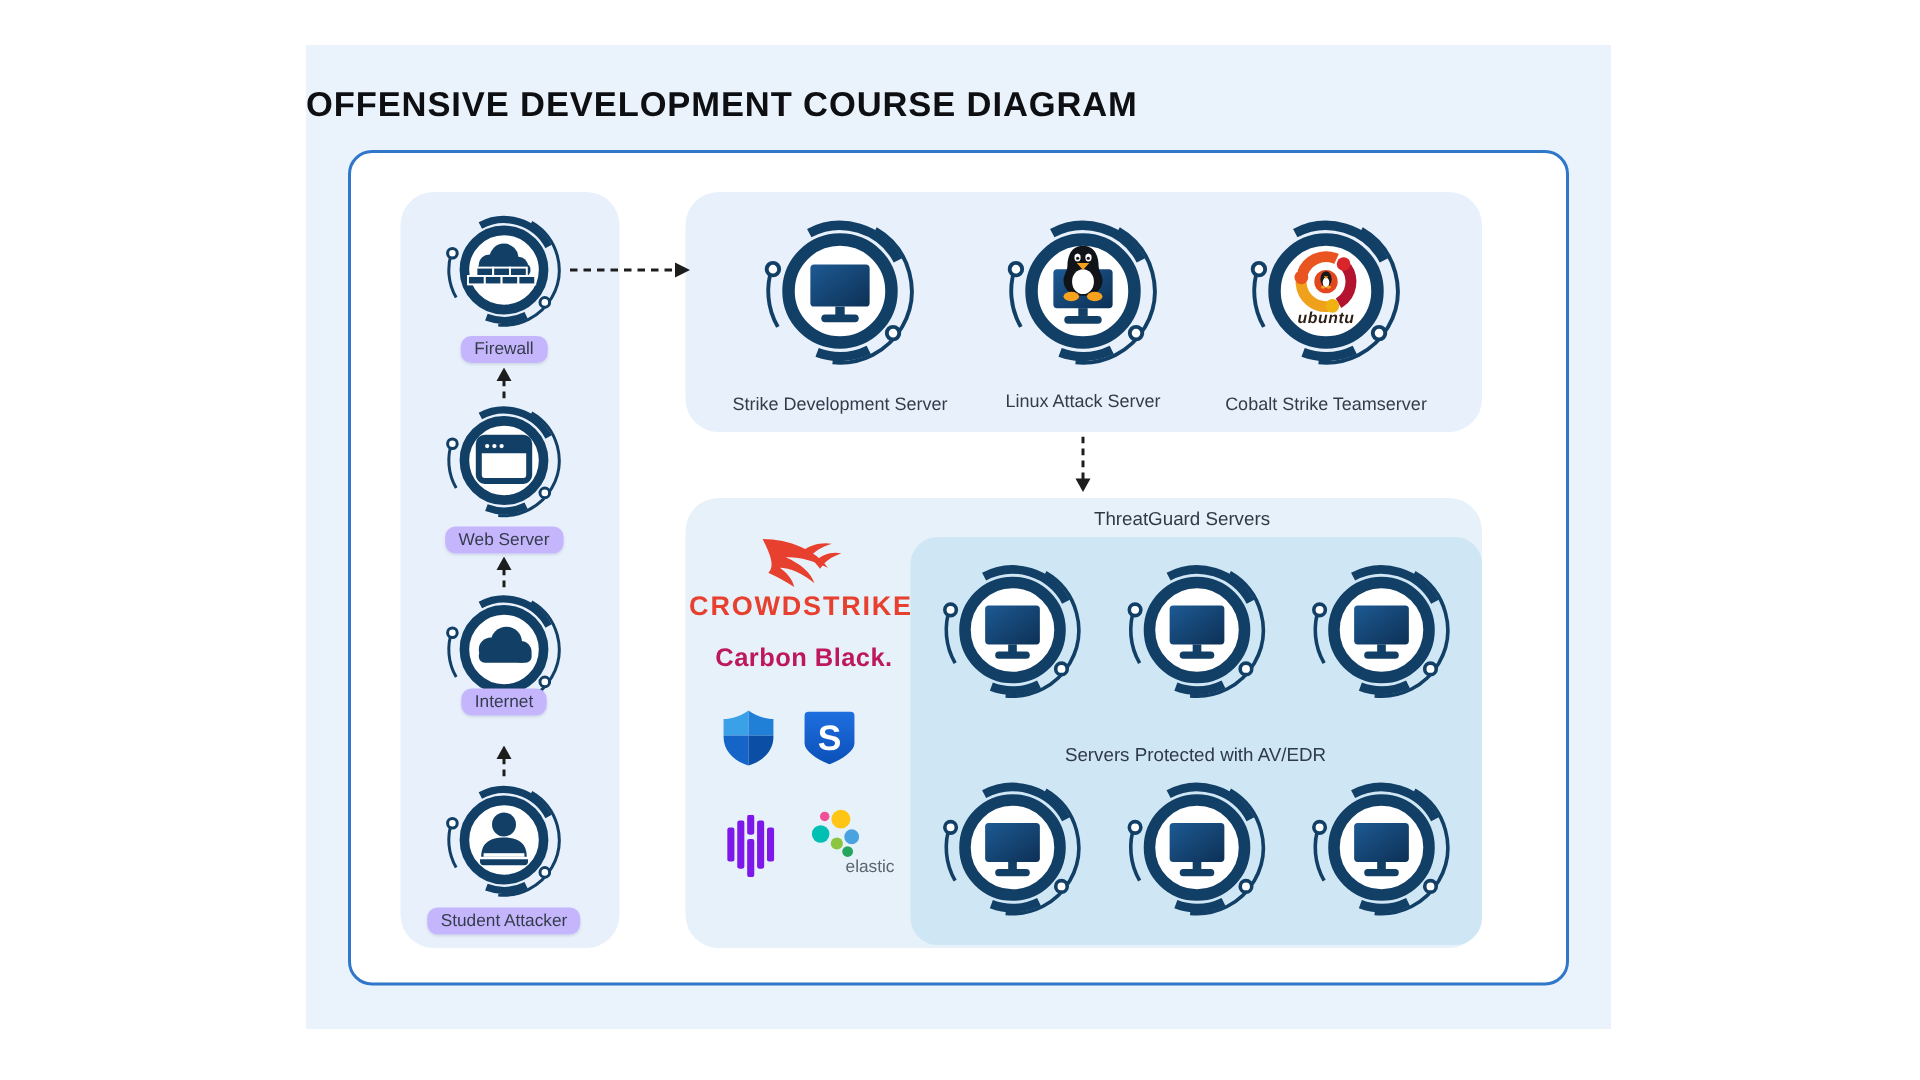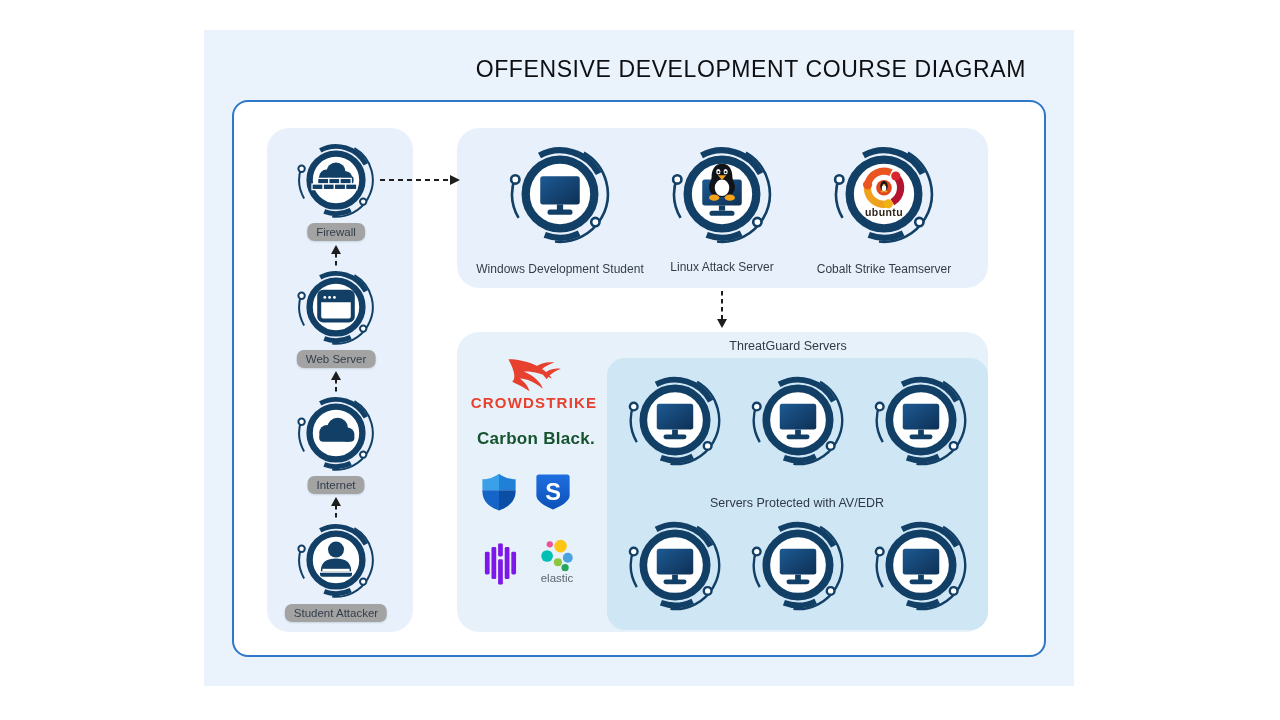--- a/index.html
+++ b/index.html
@@ -3,56 +3,56 @@
 <meta charset="utf-8">
 <style>
   html,body{margin:0;padding:0;}
   body{
     width:1280px;height:720px;position:relative;overflow:hidden;
     background:#ffffff;font-family:"Liberation Sans",sans-serif;
   }
   .abs{position:absolute;}
   #canvas{left:204px;top:30px;width:870px;height:656px;background:#eaf2fb;}
   #page-title{
-    left:204px;top:56px;width:822px;text-align:right;
-    font-size:23px;font-weight:normal;letter-spacing:.6px;color:#0d0f12;
+    left:204px;top:56px;width:822px;text-align:left;
+    font-size:23px;font-weight:bold;letter-spacing:.6px;color:#0d0f12;
   }
   #frame{
     left:232px;top:100px;width:810px;height:553px;background:#ffffff;
     border:2px solid #2e77c9;border-radius:16px;
   }
   .panel{background:#e8f1fb;border-radius:22px;}
   #left-panel{left:267px;top:128px;width:146px;height:504px;}
   #top-panel{left:457px;top:128px;width:531px;height:160px;}
   #bottom-panel{left:457px;top:332px;width:531px;height:300px;background:#e7f1fa;}
   #inner-panel{left:607px;top:358px;width:381px;height:272px;background:#cfe6f5;border-radius:18px;}
   .node-label{
     position:absolute;transform:translateX(-50%);white-space:nowrap;
     font-size:12px;color:#333d4a;
   }
   .badge{
-    background:#a3a3a3;border-radius:7px;padding:3px 9px;font-size:11.5px;
+    background:#c4b5fd;border-radius:7px;padding:3px 9px;font-size:11.5px;
     box-shadow:0 1px 2px rgba(25,55,90,.15);
     text-align:right;
   }
   .tg-label{font-size:12.5px;color:#2f3a47;text-align:center;}
   #crowdstrike-text{
-    position:absolute;transform:translateX(-50%);font-size:15px;font-weight:bold;
+    position:absolute;transform:translateX(-50%);font-size:18px;font-weight:bold;
     letter-spacing:1.2px;color:#e8402f;white-space:nowrap;
   }
   #carbonblack-text{
     position:absolute;transform:translateX(-50%);font-size:17px;font-weight:bold;
-    letter-spacing:.3px;color:#14532d;white-space:nowrap;
+    letter-spacing:.3px;color:#be185d;white-space:nowrap;
   }
   #elastic-text{
     position:absolute;transform:translateX(-50%);font-size:11.5px;color:#5a6570;white-space:nowrap;
   }
   #ubuntu-text{
     position:absolute;transform:translateX(-50%);font-size:10.5px;font-weight:bold;
-    letter-spacing:.4px;color:#2c1f15;white-space:nowrap;
+    letter-spacing:.4px;color:#2c1f15;white-space:nowrap;font-style:italic;
   }
   svg{display:block;}
 </style>
 </head>
 <body>
 
 <svg width="0" height="0" style="position:absolute" aria-hidden="true">
   <defs>
     <linearGradient id="gmon" x1="0" y1="0" x2="1" y2="1">
       <stop offset="0" stop-color="#1d5a93"></stop>
@@ -228,21 +228,21 @@
 <svg class="abs" style="left:296px;top:267px" width="80" height="80" viewBox="0 0 100 100">
   <use href="#sym-ring"></use>
     <use href="#sym-browser"></use>
 </svg>
 <div class="node-label" style="left:336px;top:352px"><span class="badge">Web Server</span></div>
 
 <svg class="abs" style="left:296px;top:393px" width="80" height="80" viewBox="0 0 100 100">
   <use href="#sym-ring"></use>
     <use href="#sym-cloud"></use>
 </svg>
-<div class="node-label" style="left:336px;top:478px"><span class="badge">Internet</span></div>
+<div class="node-label" style="left:336px;top:460px"><span class="badge">Internet</span></div>
 
 <svg class="abs" style="left:296px;top:520px" width="80" height="80" viewBox="0 0 100 100">
   <use href="#sym-ring"></use>
     <use href="#sym-person"></use>
 </svg>
 <div class="node-label" style="left:336px;top:606px"><span class="badge">Student Attacker</span></div>
 
 <svg class="abs" style="left:330px;top:245px" width="12" height="24">
   <line x1="6" y1="8" x2="6" y2="24" stroke="#1d1d1d" stroke-width="2" stroke-dasharray="4.5 3.5"></line>
   <polygon points="6,0 1,9 11,9" fill="#1d1d1d"></polygon>
@@ -258,21 +258,21 @@
 
 <svg class="abs" style="left:380px;top:174px" width="80" height="12">
   <line x1="0" y1="6" x2="70" y2="6" stroke="#1d1d1d" stroke-width="2" stroke-dasharray="5 4"></line>
   <polygon points="70,1 80,6 70,11" fill="#1d1d1d"></polygon>
 </svg>
 
 <svg class="abs" style="left:508px;top:142px" width="104" height="104" viewBox="0 0 100 100">
   <use href="#sym-ring"></use>
     <use href="#sym-monitor"></use>
 </svg>
-<div class="node-label" style="left:560px;top:262px">Windows Development Student</div>
+<div class="node-label" style="left:560px;top:262px">Strike Development Server</div>
 
 <svg class="abs" style="left:670px;top:142px" width="104" height="104" viewBox="0 0 100 100">
   <use href="#sym-ring"></use>
     <use href="#sym-tux-monitor"></use>
 </svg>
 <div class="node-label" style="left:722px;top:260px">Linux Attack Server</div>
 
 <svg class="abs" style="left:832px;top:142px" width="104" height="104" viewBox="0 0 100 100">
   <use href="#sym-ring"></use>
     <use href="#sym-ubuntu"></use>
@@ -304,21 +304,21 @@
   <text x="24" y="33" text-anchor="middle" font-family="Liberation Sans, sans-serif" font-size="27" font-weight="bold" fill="#ffffff">S</text>
 </svg>
 
 <svg class="abs" style="left:483px;top:543px" width="34" height="42" viewBox="0 0 36 44">
   <use href="#sym-sentinelone"></use>
 </svg>
 
 <svg class="abs" style="left:539px;top:538px" width="36" height="36" viewBox="0 0 40 40">
   <use href="#sym-elastic"></use>
 </svg>
-<div id="elastic-text" style="left:557px;top:572px">elastic</div>
+<div id="elastic-text" style="left:580px;top:572px">elastic</div>
 
 <svg class="abs" style="left:627px;top:372px" width="96" height="96" viewBox="0 0 100 100">
     <use href="#sym-ring"></use>
     <use href="#sym-monitor"></use>
   </svg>
 <svg class="abs" style="left:750px;top:372px" width="96" height="96" viewBox="0 0 100 100">
     <use href="#sym-ring"></use>
     <use href="#sym-monitor"></use>
   </svg>
 <svg class="abs" style="left:873px;top:372px" width="96" height="96" viewBox="0 0 100 100">

